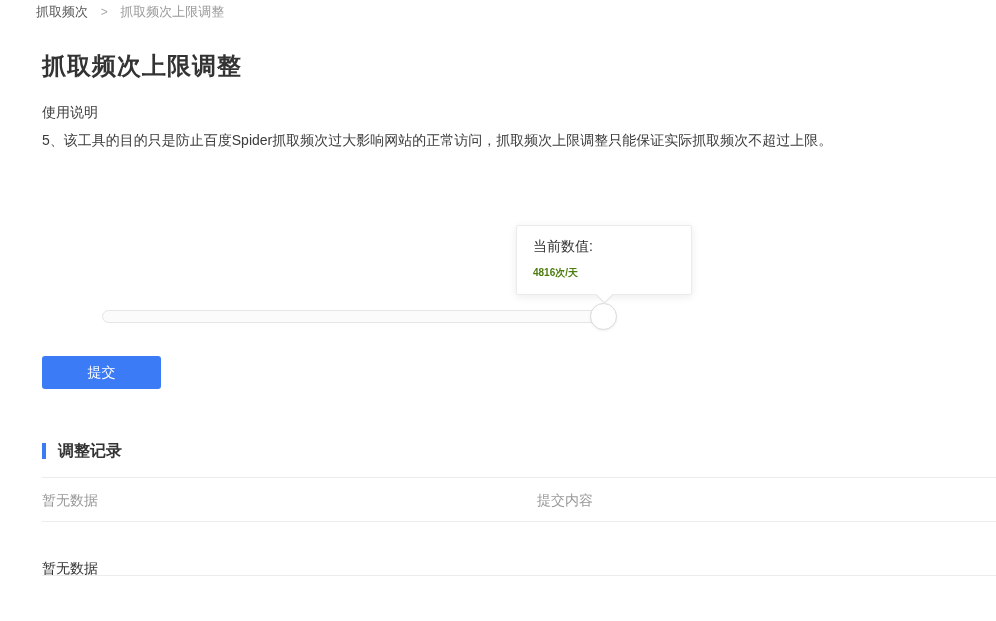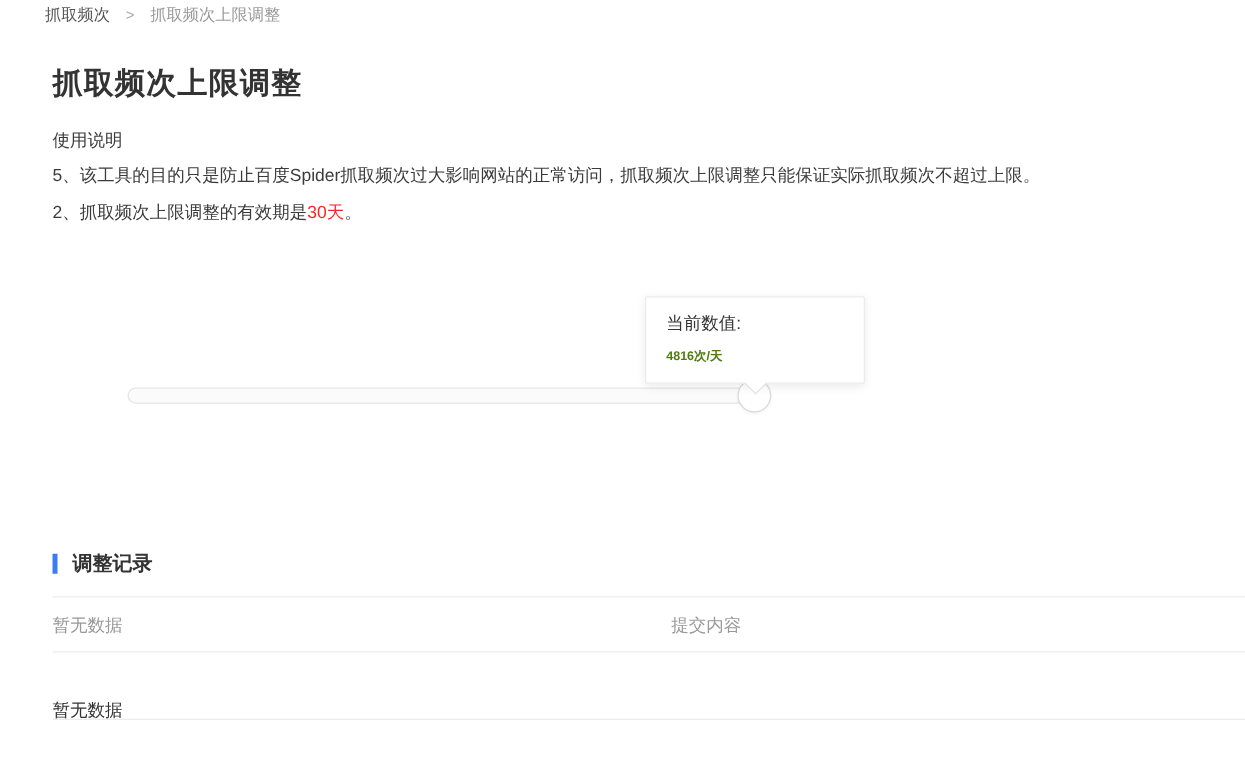--- a/index.html
+++ b/index.html
@@ -20,21 +20,21 @@
   .inst { position: absolute; left: 42px; font-size: 14px; color: #3b3b3b; white-space: nowrap; }
   .inst-heading { top: 104px; }
   .inst-1 { top: 132px; }
   .inst-2 { top: 161px; }
   .inst-3 { top: 189px; }
   .red { color: #ff2222; }
 
   
   .tooltip { position: absolute; left: 516px; top: 225px; width: 176px; height: 70px;
              background: #fff; border: 1px solid #ebebeb; border-radius: 2px;
-             box-shadow: 0 2px 8px rgba(0,0,0,0.08); z-index: 3; margin-top: 12px; }
+             box-shadow: 0 2px 8px rgba(0,0,0,0.08); z-index: 3; }
   .tooltip .tip-label { position: absolute; left: 16px; top: 12px; font-size: 14px; color: #333; }
   .tooltip .tip-value { position: absolute; left: 16px; top: 40px; font-size: 10px; color: #4d7c0f; font-weight: bold; }
   .tooltip .arrow { position: absolute; left: 81px; bottom: -7px; width: 13px; height: 13px;
                     background: #fff; transform: rotate(45deg);
                     border-right: 1px solid #e2e2e2; border-bottom: 1px solid #e2e2e2; }
 
   
   .slider-track { position: absolute; left: 102px; top: 310px; width: 514px; height: 13px;
                   background: #fbfbfb; border: 1px solid #e5e5e5; border-radius: 7px; cursor: pointer; }
   .slider-handle { position: absolute; left: 590px; top: 303px; width: 27px; height: 27px;
@@ -70,31 +70,31 @@
   <div class="breadcrumb">
     <span class="crumb-link">抓取频次</span>
     <span class="sep">&gt;</span>
     <span class="crumb-current">抓取频次上限调整</span>
   </div>
 
   <h1 class="page-title">抓取频次上限调整</h1>
 
   <div class="inst inst-heading">使用说明</div>
   <div class="inst inst-1">5、该工具的目的只是防止百度Spider抓取频次过大影响网站的正常访问，抓取频次上限调整只能保证实际抓取频次不超过上限。</div>
-  <div class="inst inst-2"><span>2、抓取频次上限调整的有效期是</span><span class="red">30天</span><span>。</span></div>
 
   <div class="tooltip">
     <div class="tip-label">当前数值:</div>
     <div class="tip-value">4816次/天</div>
     <div class="arrow"></div>
   </div>
 
   <div class="slider-track"></div>
   <div class="slider-handle"></div>
 
+  <button class="submit-btn">提交</button>
 
   <div class="records-header">
     <span class="accent-bar"></span>
     <span class="records-title">调整记录</span>
   </div>
 
   <div class="divider divider-1"></div>
 
   <div class="col-header col-time">暂无数据</div>
   <div class="col-header col-content">提交内容</div>

